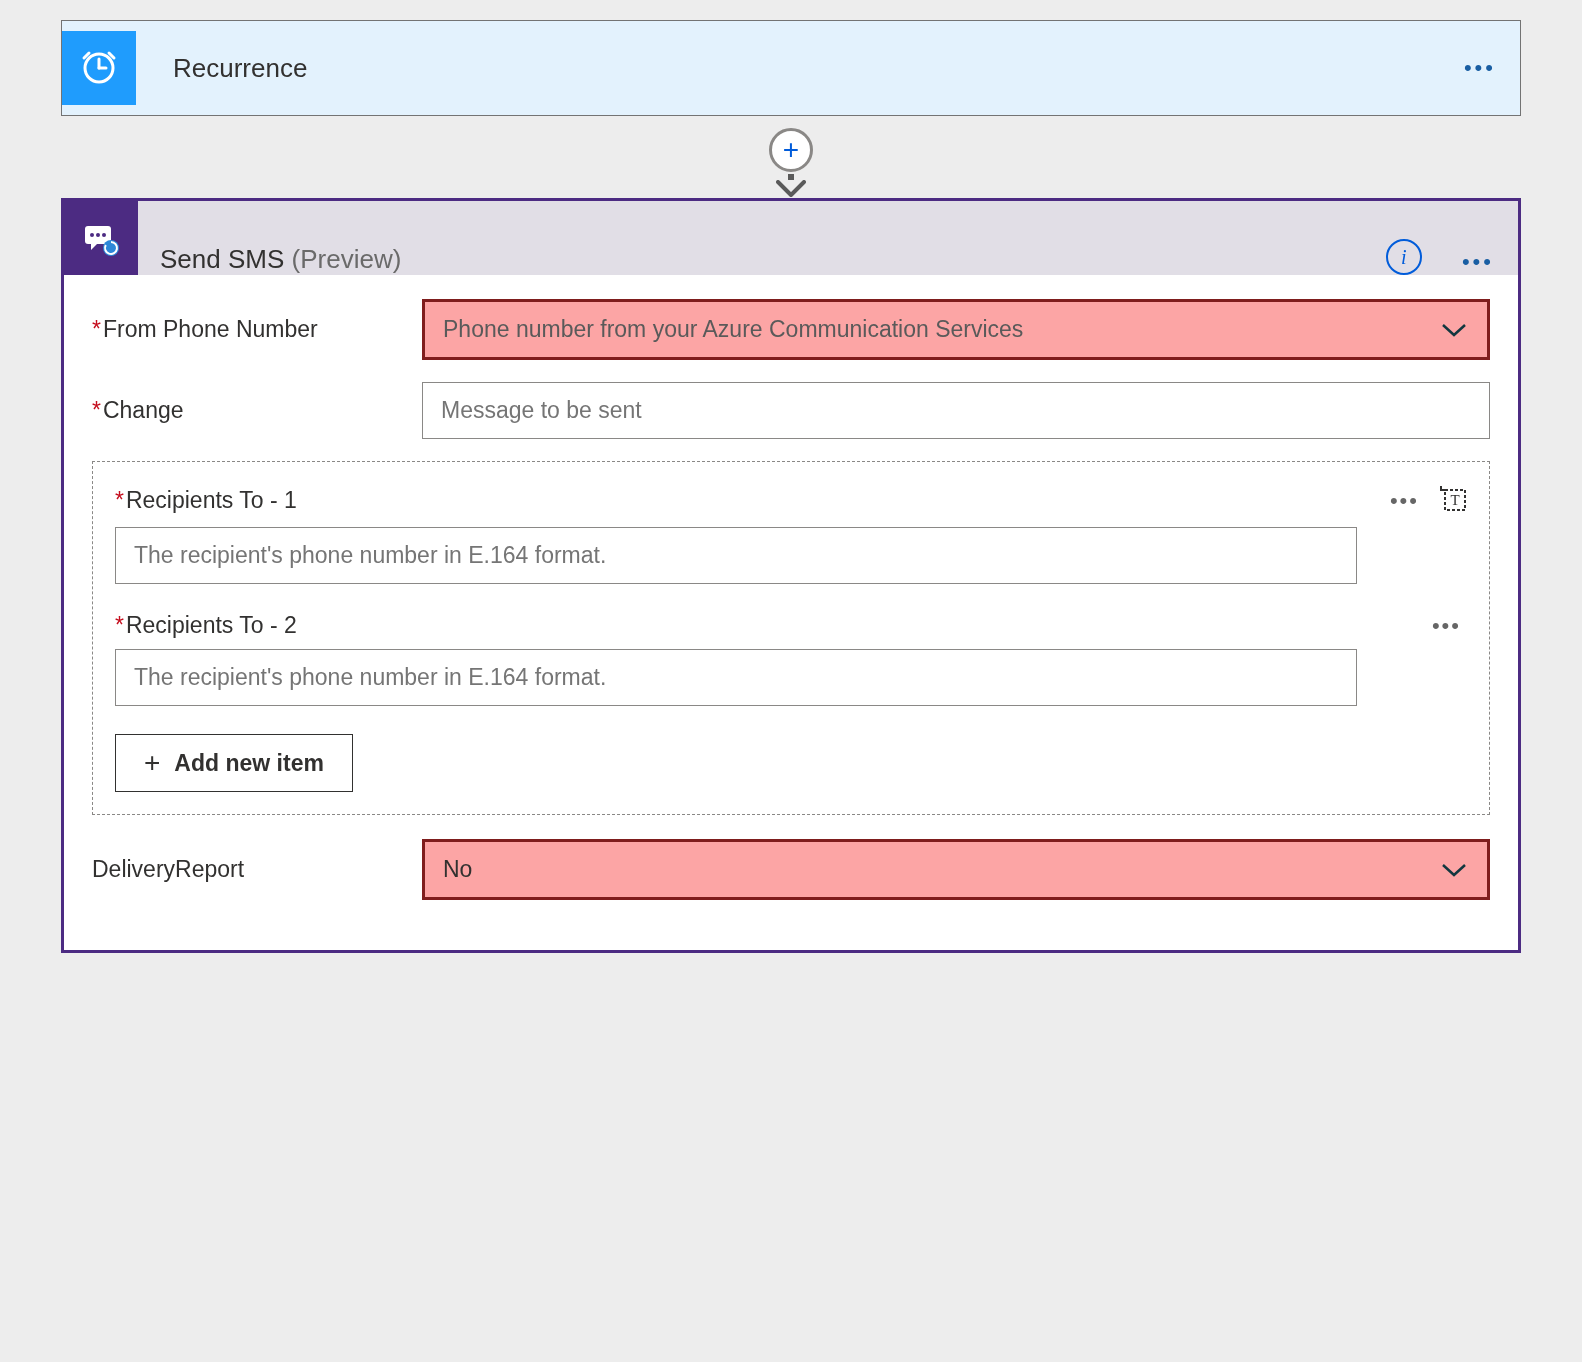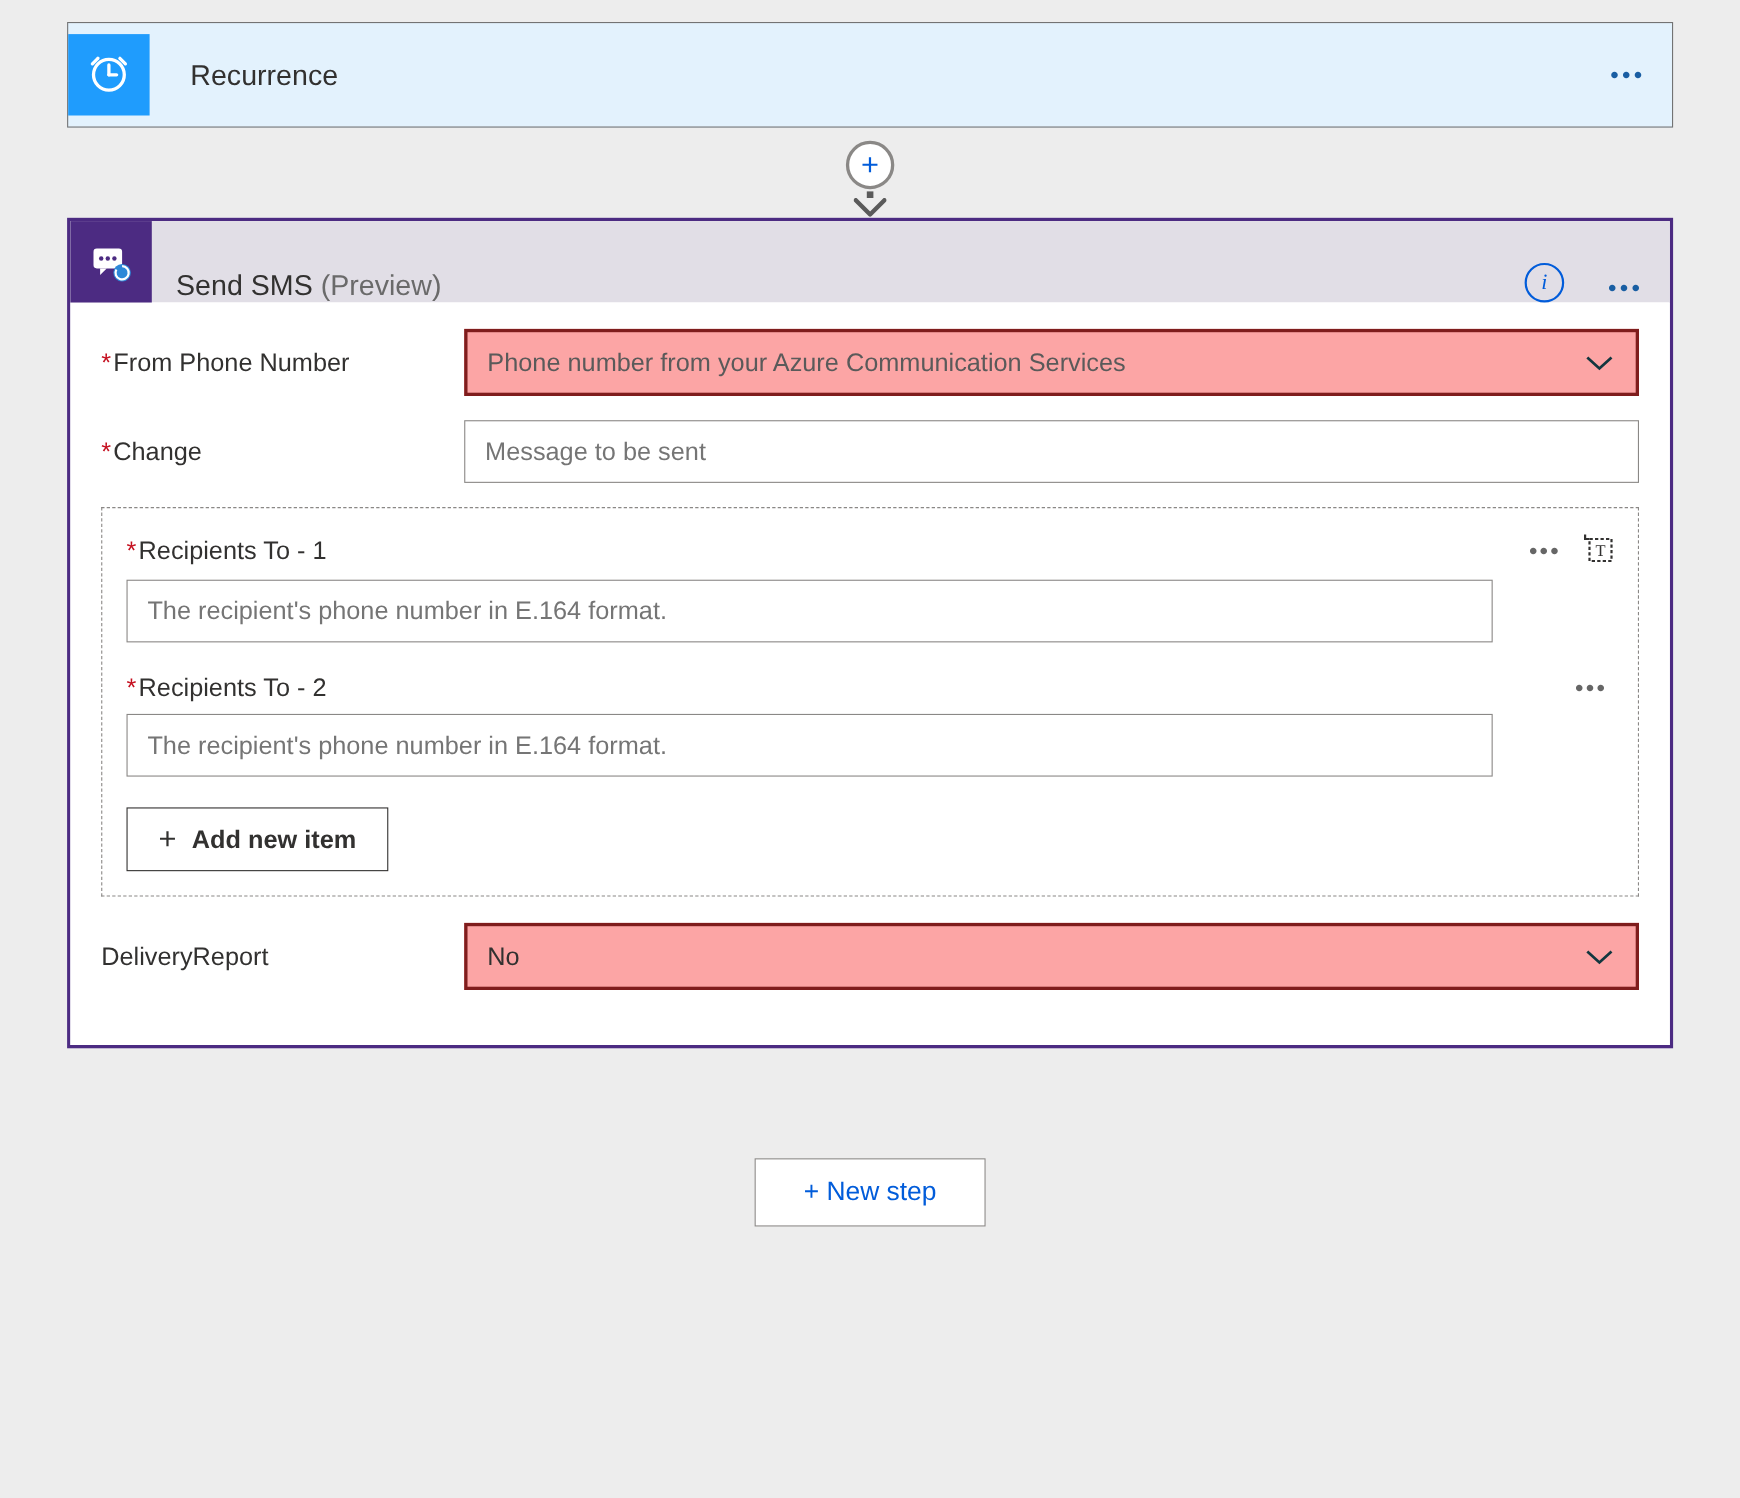--- a/index.html
+++ b/index.html
@@ -386,17 +386,14 @@
                 </svg>
             </span>
           </div>
         </div>
       </div>
 
 
     </div>
   </div>
 
-  <div class="new-step-wrap">
-    <div class="new-step-btn">+ New step</div>
-  </div>
 
 </div>
 
 </body></html>

